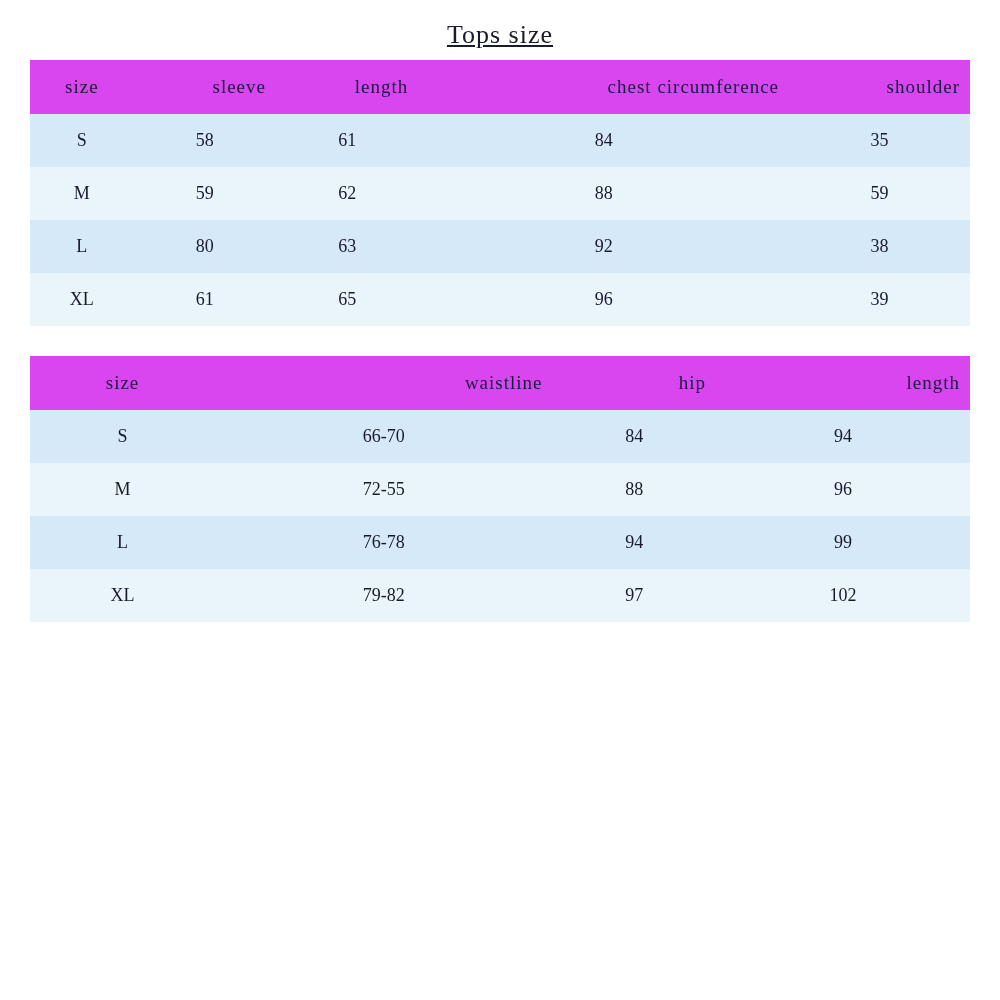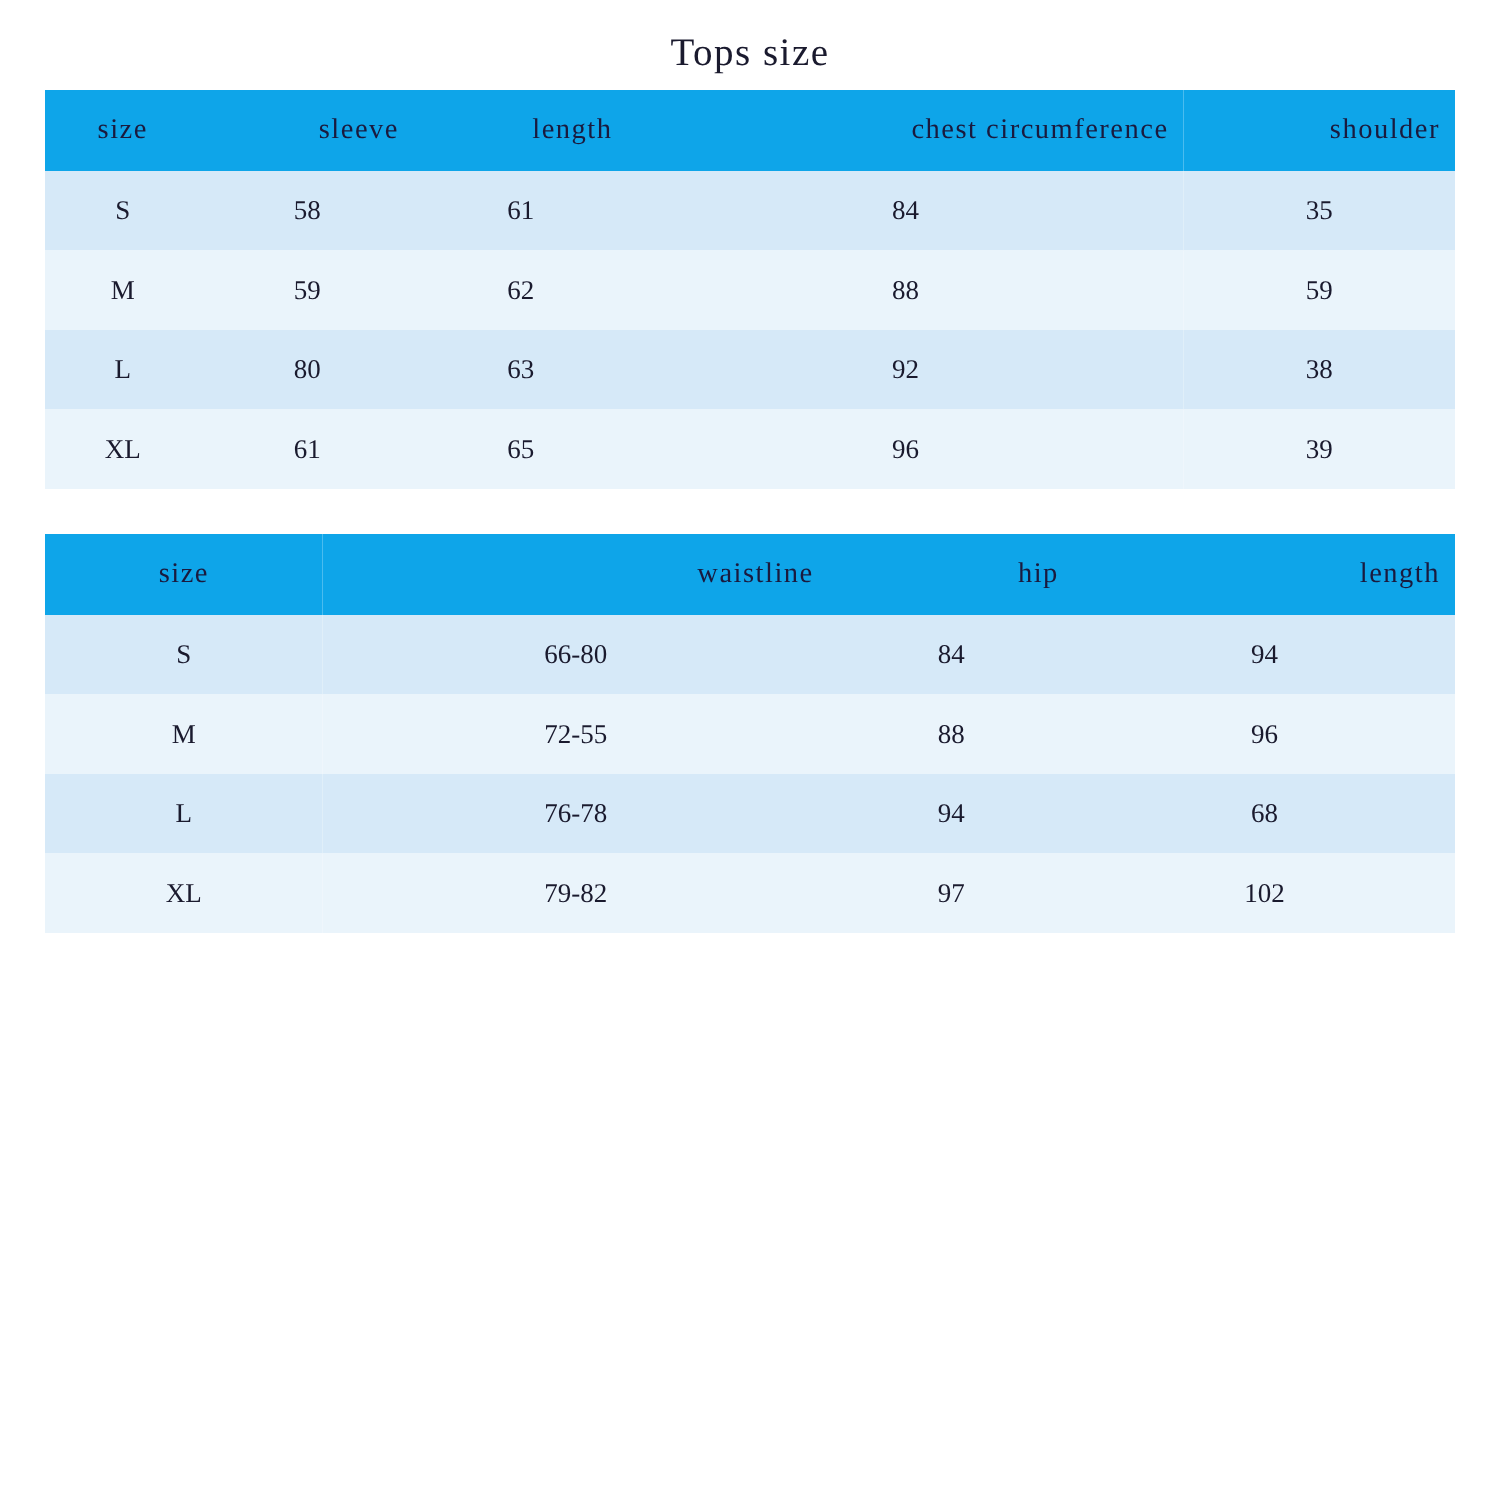--- a/index.html
+++ b/index.html
@@ -25,30 +25,31 @@
       margin-bottom: 30px;
     }
 
     .section-title {
       text-align: center;
       font-size: 26px;
       font-weight: normal;
       color: #1a1a2e;
       margin-bottom: 10px;
       letter-spacing: 1px;
+      text-decoration: underline;
     }
 
     table {
       width: 100%;
       border-collapse: collapse;
       font-size: 18px;
     }
 
     thead tr {
-      background-color: #0ea5e9;
+      background-color: #d946ef;
       color: #1a1a3e;
     }
 
     thead th {
       padding: 16px 10px;
       text-align: right;
       font-weight: normal;
       letter-spacing: 1px;
       font-size: 19px;
     }
@@ -134,35 +135,35 @@
       <th>size</th>
           <th>waistline</th>
           <th>hip</th>
           <th>length</th>
         </tr>
     </thead>
     <tbody>
 
     <tr>
           <td>S</td>
-          <td>66-80</td>
+          <td>66-70</td>
           <td>84</td>
           <td>94</td>
         </tr>
         <tr>
           <td>M</td>
           <td>72-55</td>
           <td>88</td>
           <td>96</td>
         </tr>
         <tr>
           <td>L</td>
           <td>76-78</td>
           <td>94</td>
-          <td>68</td>
+          <td>99</td>
         </tr>
         <tr>
           <td>XL</td>
           <td>79-82</td>
           <td>97</td>
           <td>102</td>
         </tr>
       </tbody>
   </table>
 </div>

